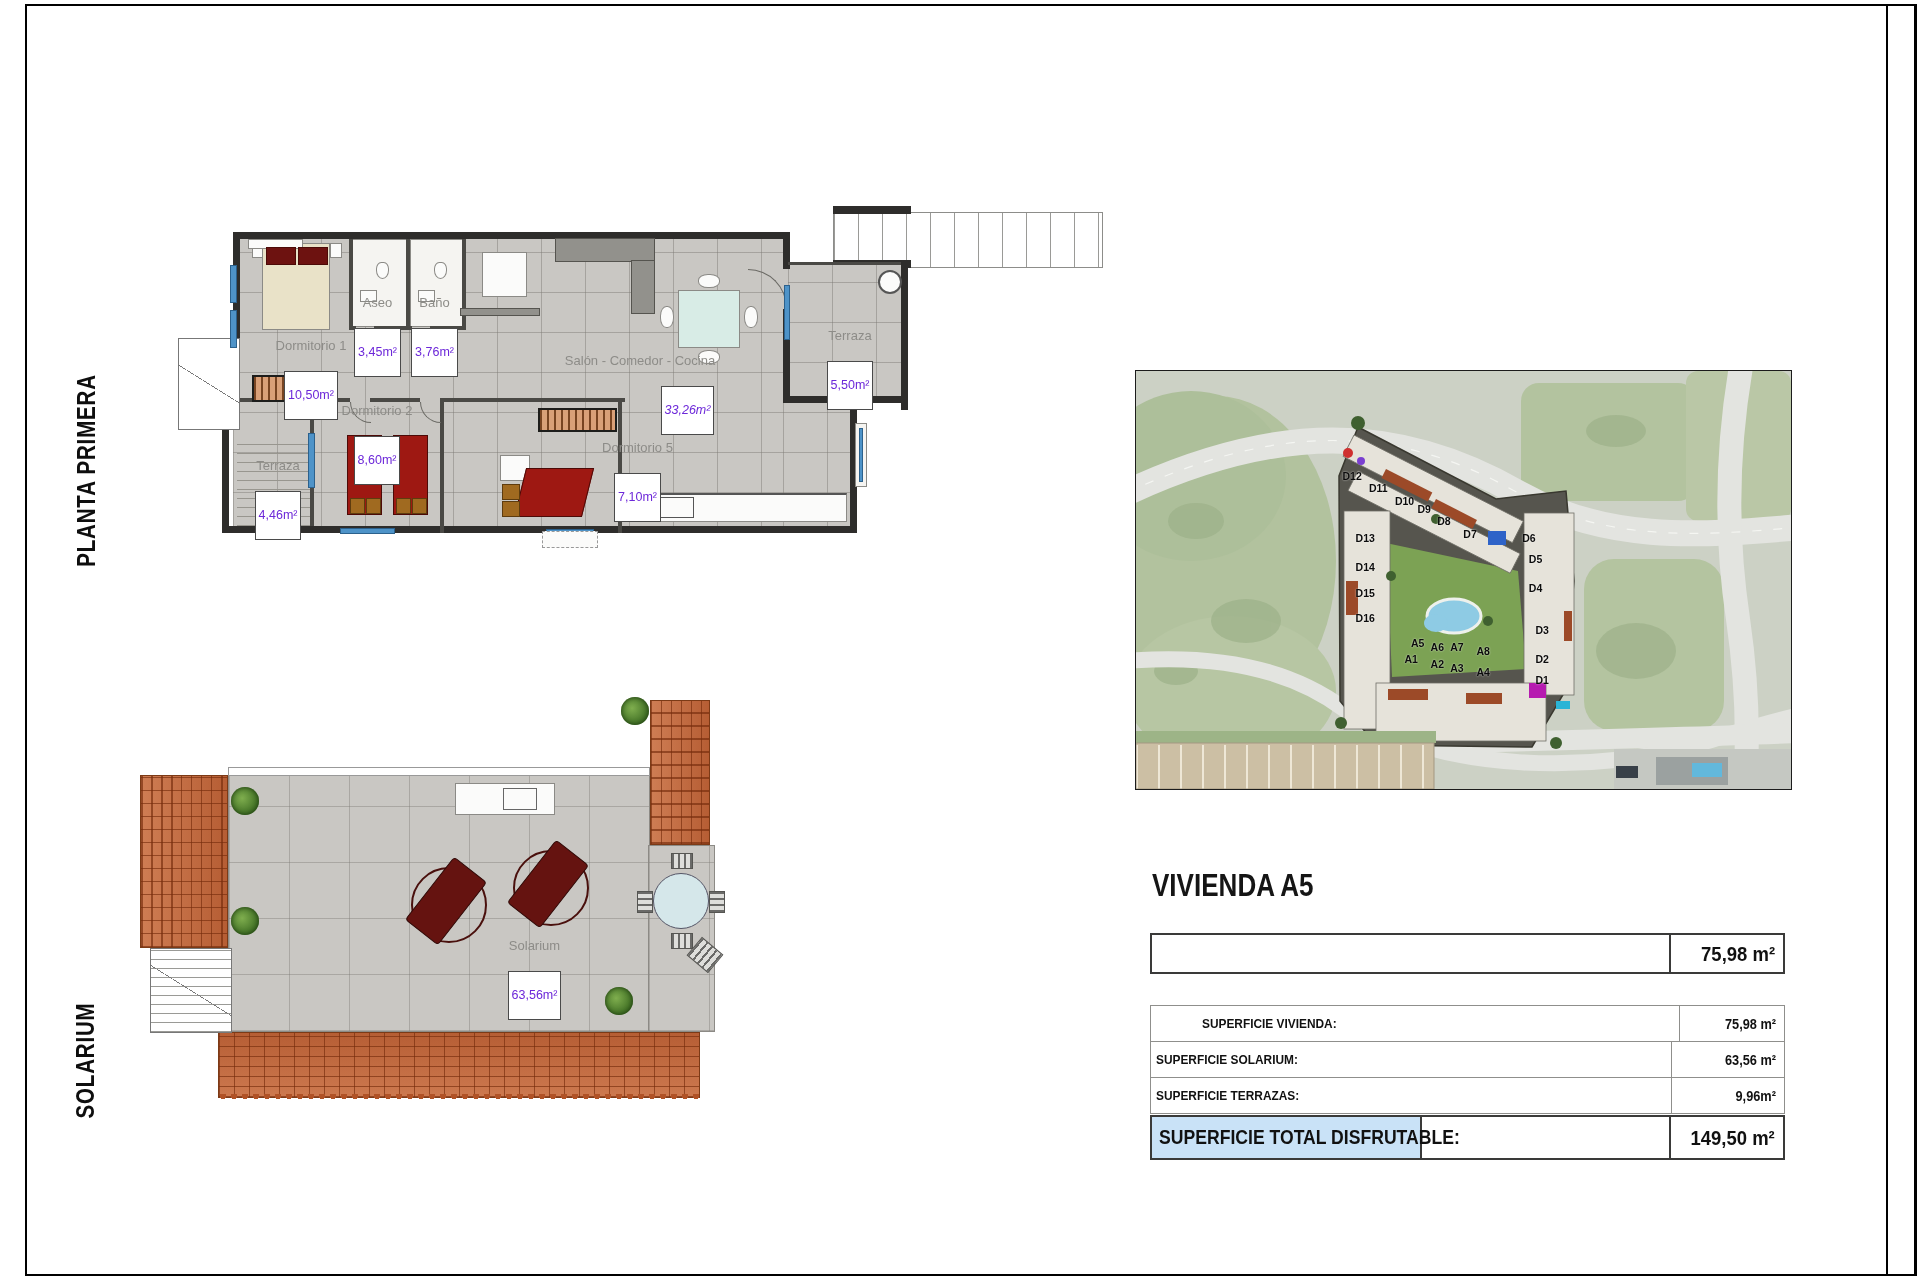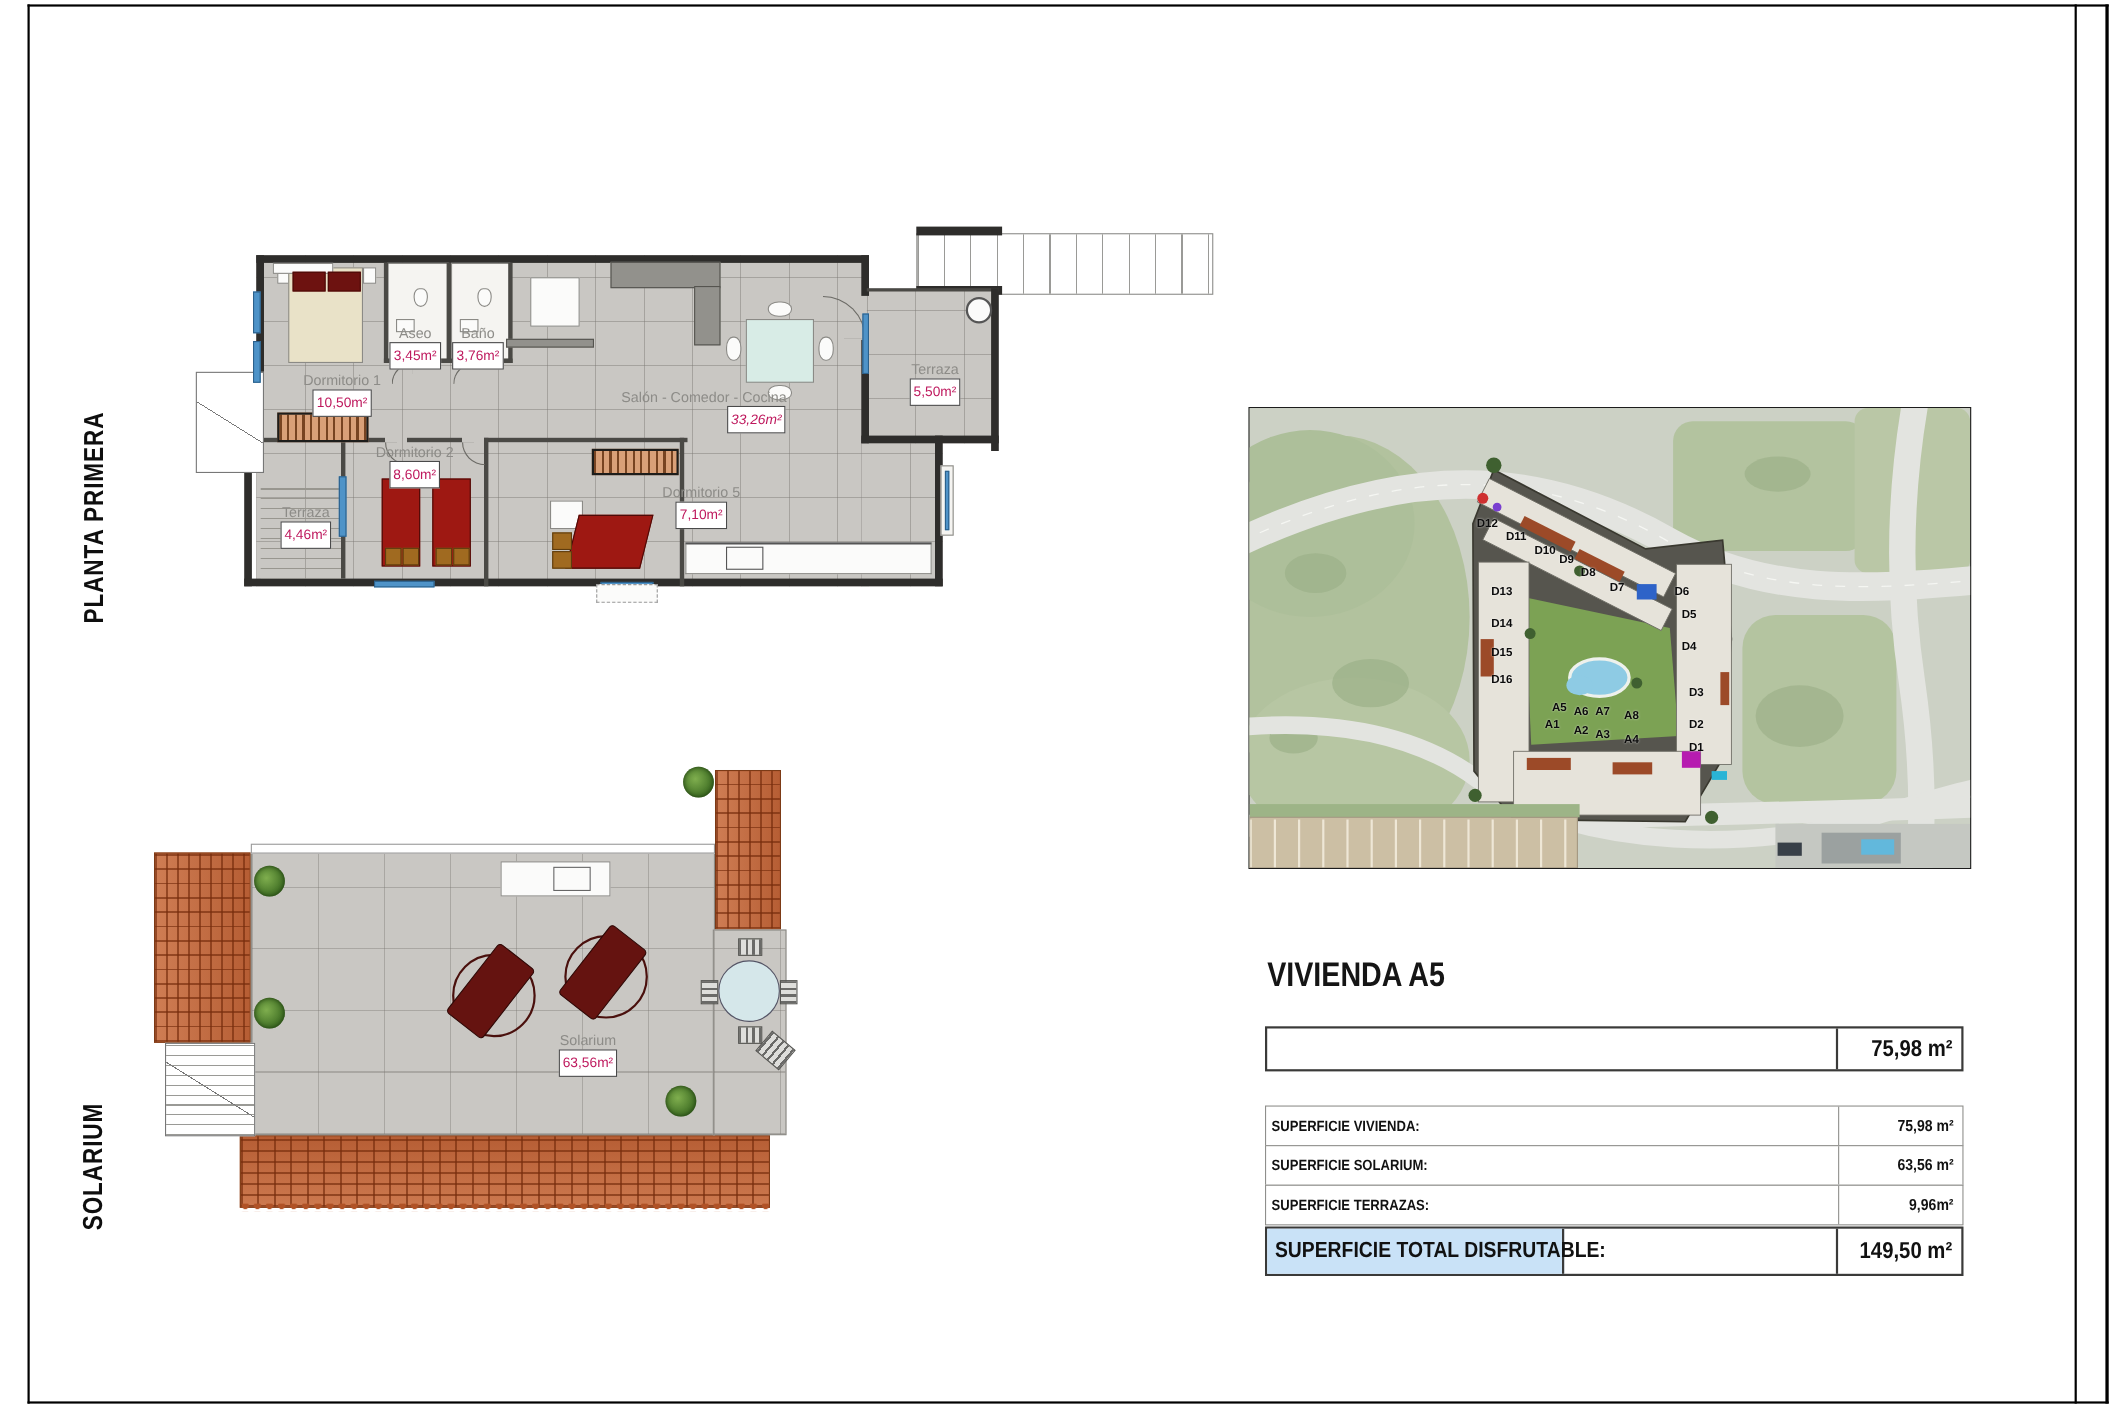--- a/index.html
+++ b/index.html
@@ -18,22 +18,22 @@
          background-image:
           repeating-linear-gradient(0deg, rgba(122,119,114,.45) 0 1px, transparent 1px 40px),
           repeating-linear-gradient(90deg, rgba(122,119,114,.45) 0 1px, transparent 1px 44px);}
   .floor-big{background-image:
           repeating-linear-gradient(0deg, rgba(122,119,114,.4) 0 1px, transparent 1px 56px),
           repeating-linear-gradient(90deg, rgba(122,119,114,.4) 0 1px, transparent 1px 60px);}
   .wall{position:absolute;background:#2e2d2b;}
   .iwall{position:absolute;background:#4a4945;}
   .whiteroom{position:absolute;background:#f5f4f1;border:1px solid #8b8a86;box-sizing:border-box;}
   .roomlabel{position:absolute;text-align:center;color:#8d8c88;font-size:13px;line-height:15px;z-index:30;}
-  .roomlabel .area{display:inline-block;background:#fff;border:1px solid #4a4a4a;color:#be185d;
-                   padding:4px 3px;margin-top:1px;font-size:12.5px;line-height:15px;}
+  .roomlabel .area{display:inline-block;background:#fff;border:1px solid #4a4a4a;color:#6d28d9;
+                   padding:16px 3px;margin-top:18px;font-size:12.5px;line-height:15px;}
   .win{position:absolute;background:var(--window-blue,#4e93c8);border:1px solid #2c618c;box-sizing:border-box;z-index:6;}
   .arc{position:absolute;border-left:1.5px solid #6a6964;border-bottom:1.5px solid #6a6964;
        border-bottom-left-radius:100%;z-index:5;}
   .hatch-wood{position:absolute;background:#d9a078;border:2px solid #1d1d1b;box-sizing:border-box;
        background-image:repeating-linear-gradient(90deg, rgba(95,45,12,.8) 0 2px, transparent 2px 7px);z-index:8;}
   .bed-red{position:absolute;background:var(--bed-red,#9e1812);border:1px solid #4c0a07;z-index:8;}
   .pillow-brown{position:absolute;background:#a06a20;border:1px solid #5e3c0e;z-index:9;}
   .white-furn{position:absolute;background:#fbfbfa;border:1px solid #8b8a86;box-sizing:border-box;z-index:7;}
   .gray-furn{position:absolute;background:#92918c;border:1px solid #55544f;box-sizing:border-box;z-index:7;}
   .treads-h{position:absolute;background-image:repeating-linear-gradient(0deg,#98968f 0 1px,transparent 1px 9px);z-index:4;}
@@ -384,21 +384,21 @@
     <span>VIVIENDA A5</span>
   </div>
 
   <div class="t-row big" style="top:933px;height:41px;">
     <div class="c-mid"></div>
     <div class="c-val">
         <span class="cond">75,98 m²</span>
       </div>
   </div>
 
-  <div class="t-row small" style="top:1005px;height:37px;">
+  <div class="t-row small" style="top:1005px;height:37px;padding-left:46px;">
     <div class="c-label">
         <span class="cond">SUPERFICIE VIVIENDA:</span>
       </div>
     <div class="c-val">
         <span class="cond">75,98 m²</span>
       </div>
   </div>
   <div class="t-row small" style="top:1041px;height:37px;">
     <div class="c-label">
         <span class="cond">SUPERFICIE SOLARIUM:</span>

